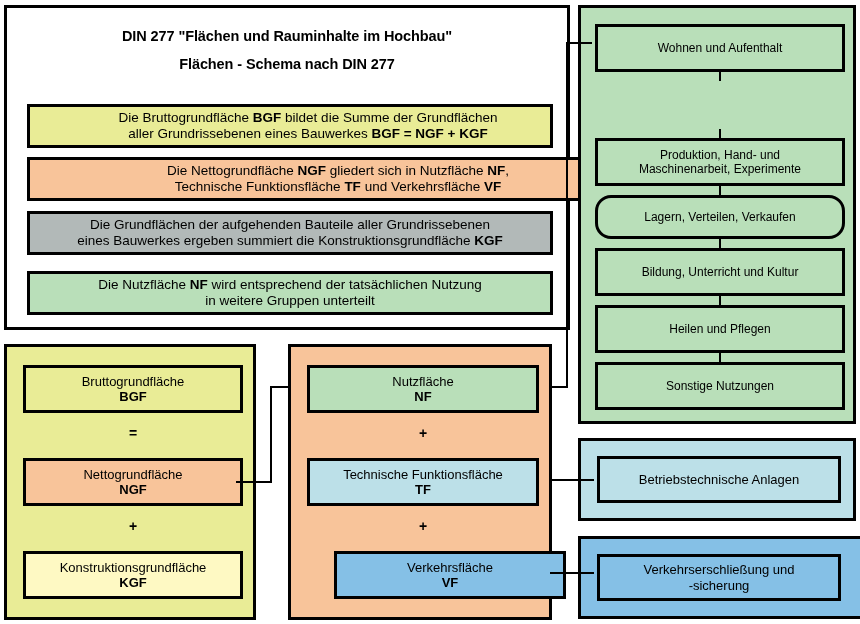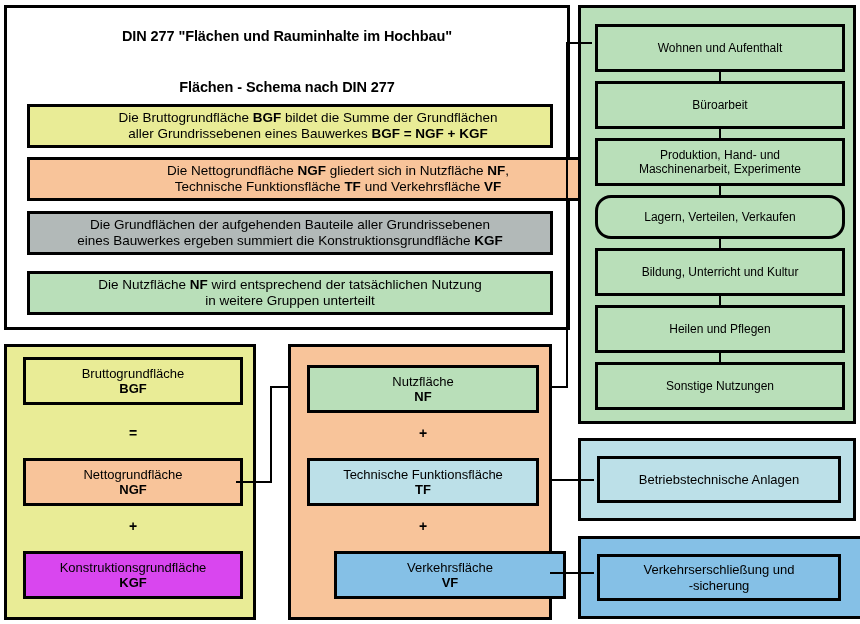--- a/index.html
+++ b/index.html
@@ -52,21 +52,21 @@
   .heading {
     position: absolute;
     left: 0; width: 100%;
     text-align: center;
     font-weight: bold;
     font-size: 14.5px;
     color: #000;
     letter-spacing: -0.1px;
   }
   #heading-1 { top: 20px; }
-  #heading-2 { top: 48px; margin-top: 23px; }
+  #heading-2 { top: 48px; }
 
   .legend-box {
     font-size: 13.5px;
   }
   .legend-box b { font-weight: bold; }
 
   #legend-bgf { left: 20px; top: 96px;  width: 526px; height: 44px; background: #e9ec96; padding-left: 36px; }
   #legend-ngf { left: 20px; top: 149px; width: 622px; height: 44px; background: #f8c49a; }
   #legend-kgf { left: 20px; top: 203px; width: 526px; height: 44px; background: #b2b9b8; }
   #legend-nf  { left: 20px; top: 263px; width: 526px; height: 44px; background: #b9dfb9; }
@@ -99,23 +99,23 @@
     left: 138px;
   }
 
   
   #bgf-panel {
     left: 4px; top: 344px;
     width: 252px; height: 276px;
     background: #e9ec96;
   }
   .bgf-item { left: 16px; width: 220px; height: 48px; font-size: 13px; }
-  #box-bgf { top: 10px;  background: #e9ec96; }
+  #box-bgf { top: 18px;  background: #e9ec96; }
   #box-ngf { top: 111px; background: #f8c49a; }
-  #box-kgf { top: 204px; background: #d946ef; }
+  #box-kgf { top: 204px; background: #fef9c3; }
   .op {
     position: absolute;
     left: 16px; width: 220px;
     text-align: center;
     font-size: 14px;
     font-weight: bold;
     color: #000;
   }
   #op-eq   { top: 78px; }
   #op-plus-1 { top: 171px; }
@@ -208,23 +208,20 @@
       </span>
     </div>
   </div>
 
   <div class="panel" id="nf-groups-panel">
     <div class="box nf-group" id="nfg-0">
       <span class="t"><span>Wohnen und Aufenthalt</span></span>
     </div>
     <div class="vconn" style="top:64px;height:9px;"></div>
 
-    <div class="box nf-group" id="nfg-1">
-      <span class="t"><span>Büroarbeit</span></span>
-    </div>
     <div class="vconn" style="top:121px;height:9px;"></div>
 
     <div class="box nf-group" id="nfg-2">
       <span class="t">
         <span>Produktion, Hand- und</span><br>
         <span>Maschinenarbeit, Experimente</span>
       </span>
     </div>
     <div class="vconn" style="top:178px;height:9px;"></div>
 

